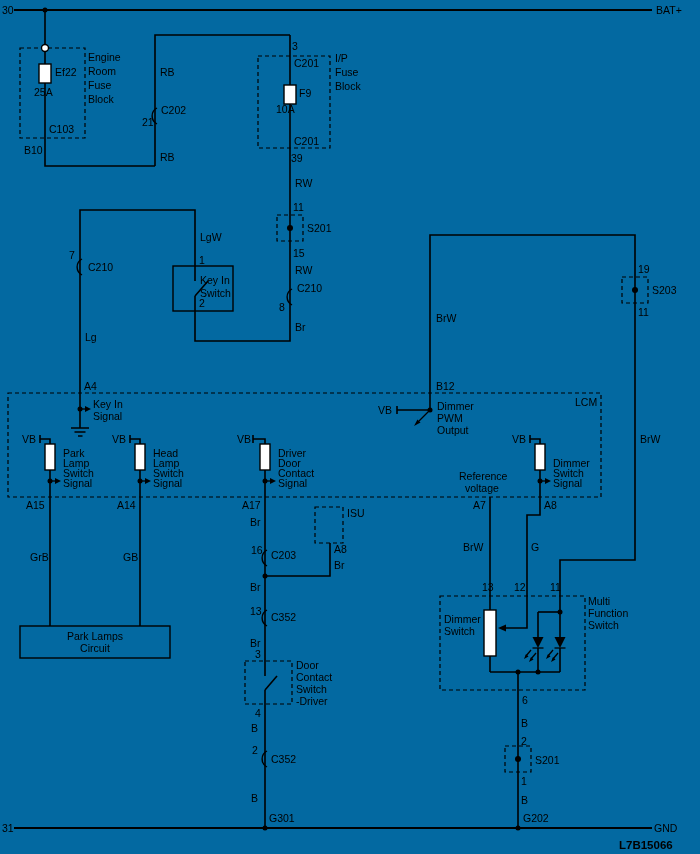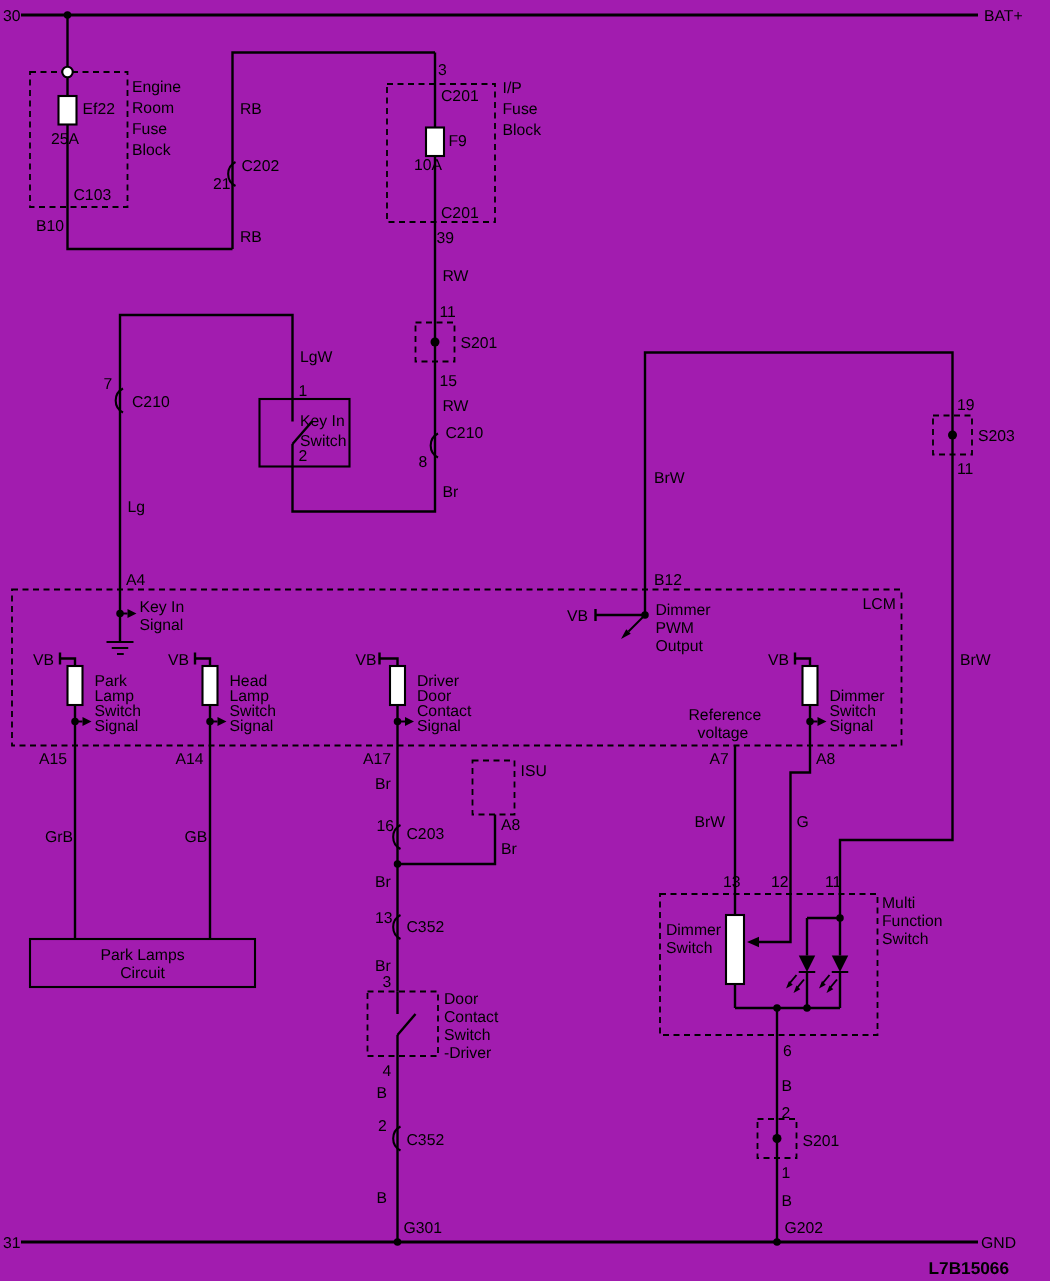--- a/index.html
+++ b/index.html
@@ -1,16 +1,16 @@
 <!DOCTYPE html>
 <html><head>
 <meta charset="utf-8">
 <style>
   html,body{margin:0;padding:0;background:#fff;}
-  .stage{width:700px;height:854px;position:relative;background:#a21caf;}
+  .stage{width:700px;height:854px;position:relative;background:#0369a1;}
   svg text{font-family:"Liberation Sans","DejaVu Sans",sans-serif;font-size:10.5px;fill:#000;}
   svg text.b{font-weight:bold;font-size:11.5px;}
   svg text.mid{text-anchor:middle;}
   .w{stroke:#000;stroke-width:1.6;fill:none;}
   .rail{stroke:#000;stroke-width:2;fill:none;}
   .db{stroke:#000;stroke-width:1.2;fill:none;stroke-dasharray:4 3;}
   .sb{stroke:#000;stroke-width:1.4;fill:none;}
   .ws{fill:#fff;stroke:#000;stroke-width:1.4;}
   .arc{stroke:#000;stroke-width:1.4;fill:none;}
   .dot{fill:#000;stroke:none;}

